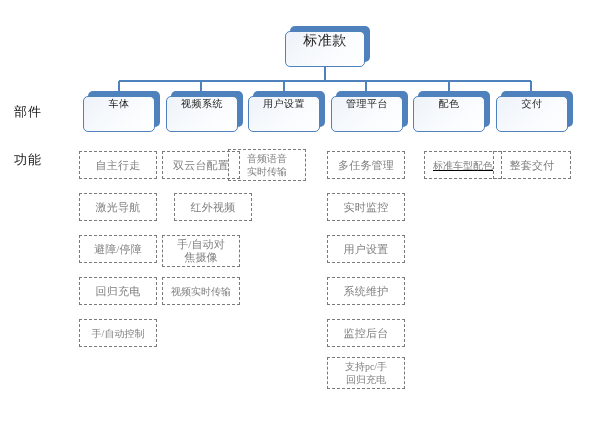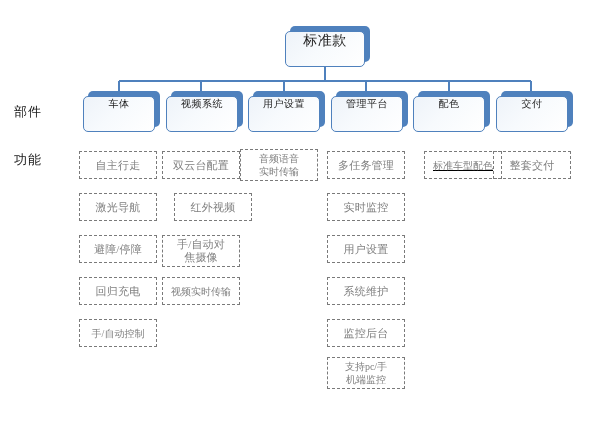--- a/index.html
+++ b/index.html
@@ -208,21 +208,21 @@
     <span>红外视频</span>
   </div>
   <div class="fn-box" style="left:162px; top:235px; width:78px; height:32px;">
     <span>手/自动对
 焦摄像</span>
   </div>
   <div class="fn-box tight" style="left:162px; top:277px; width:78px; height:28px;">
     <span>视频实时传输</span>
   </div>
 
-  <div class="fn-box tight" style="left:240px; top:149px; width:78px; height:32px;">
+  <div class="fn-box tight" style="left:228px; top:149px; width:78px; height:32px;">
     <span>音频语音
 实时传输</span>
   </div>
 
   <div class="fn-box" style="left:327px; top:151px; width:78px; height:28px;">
     <span>多任务管理</span>
   </div>
   <div class="fn-box" style="left:327px; top:193px; width:78px; height:28px;">
     <span>实时监控</span>
   </div>
@@ -230,21 +230,21 @@
     <span>用户设置</span>
   </div>
   <div class="fn-box" style="left:327px; top:277px; width:78px; height:28px;">
     <span>系统维护</span>
   </div>
   <div class="fn-box" style="left:327px; top:319px; width:78px; height:28px;">
     <span>监控后台</span>
   </div>
   <div class="fn-box tight" style="left:327px; top:357px; width:78px; height:32px;">
     <span>支持pc/手
-机端监控</span>
+回归充电</span>
   </div>
 
   <div class="fn-box tight" style="left:424px; top:151px; width:78px; height:28px;text-decoration:underline;">
     <span>标准车型配色</span>
   </div>
 
   <div class="fn-box" style="left:493px; top:151px; width:78px; height:28px;">
     <span>整套交付</span>
   </div>
 

